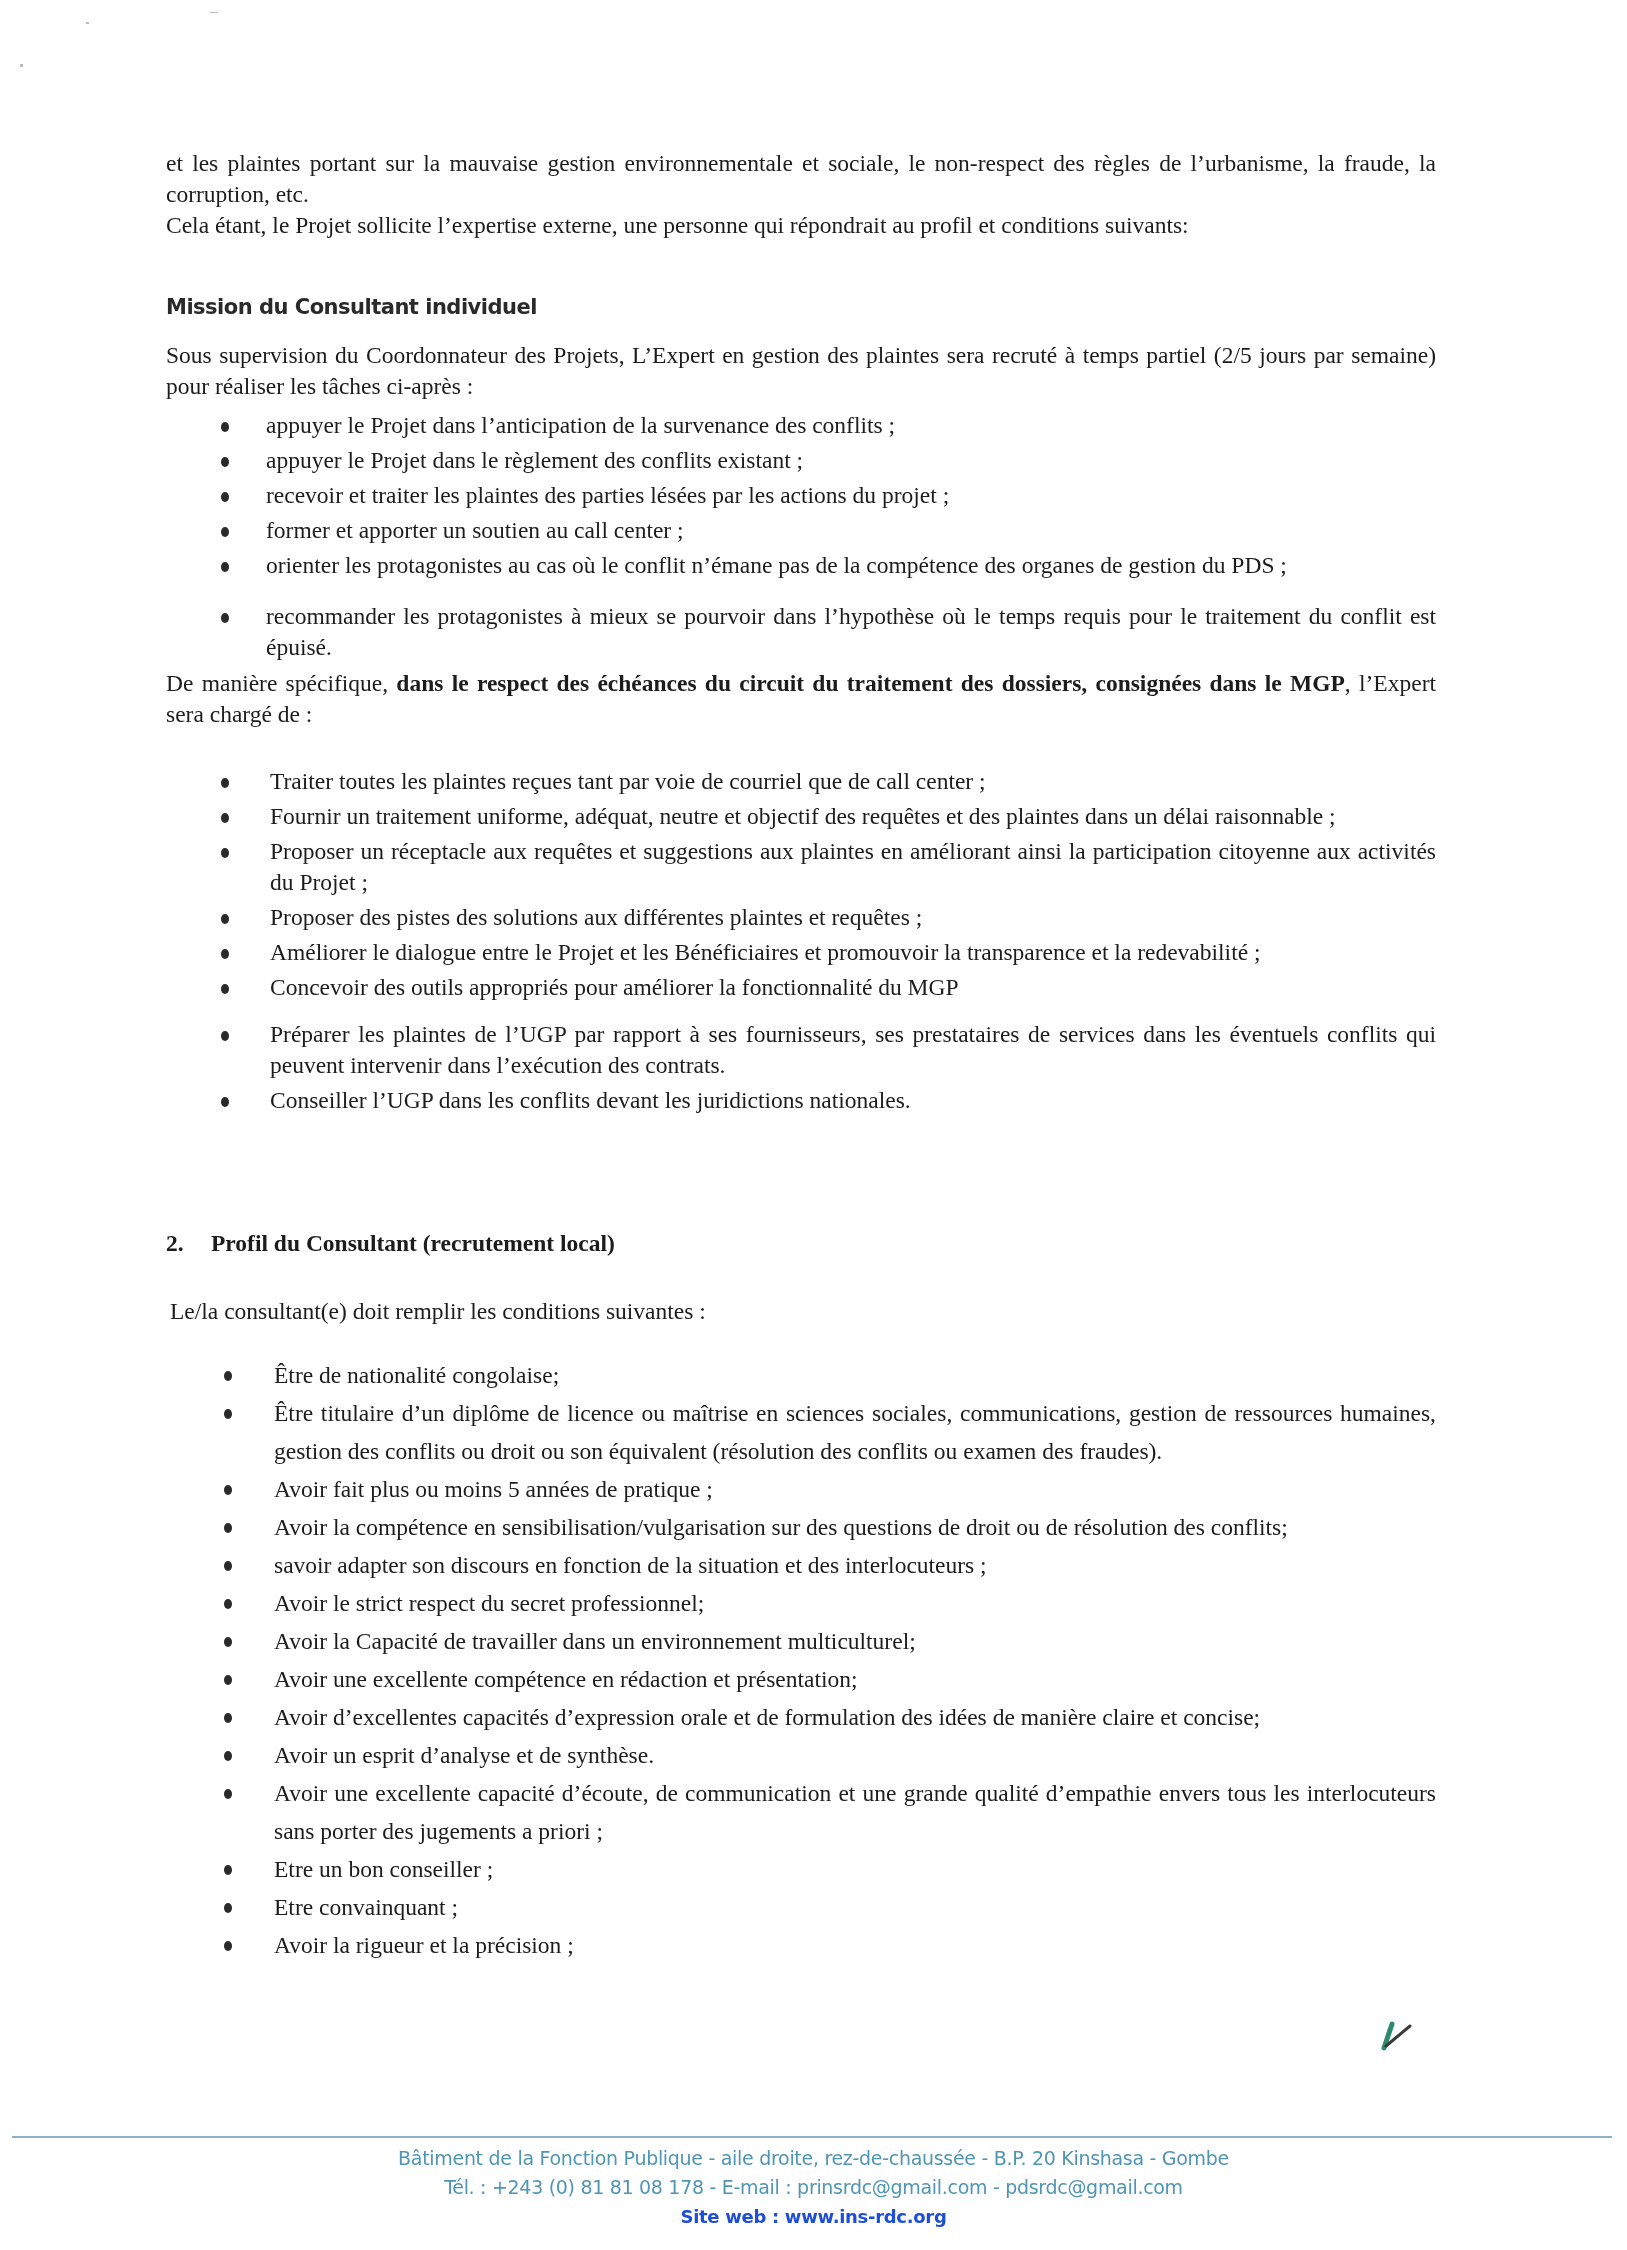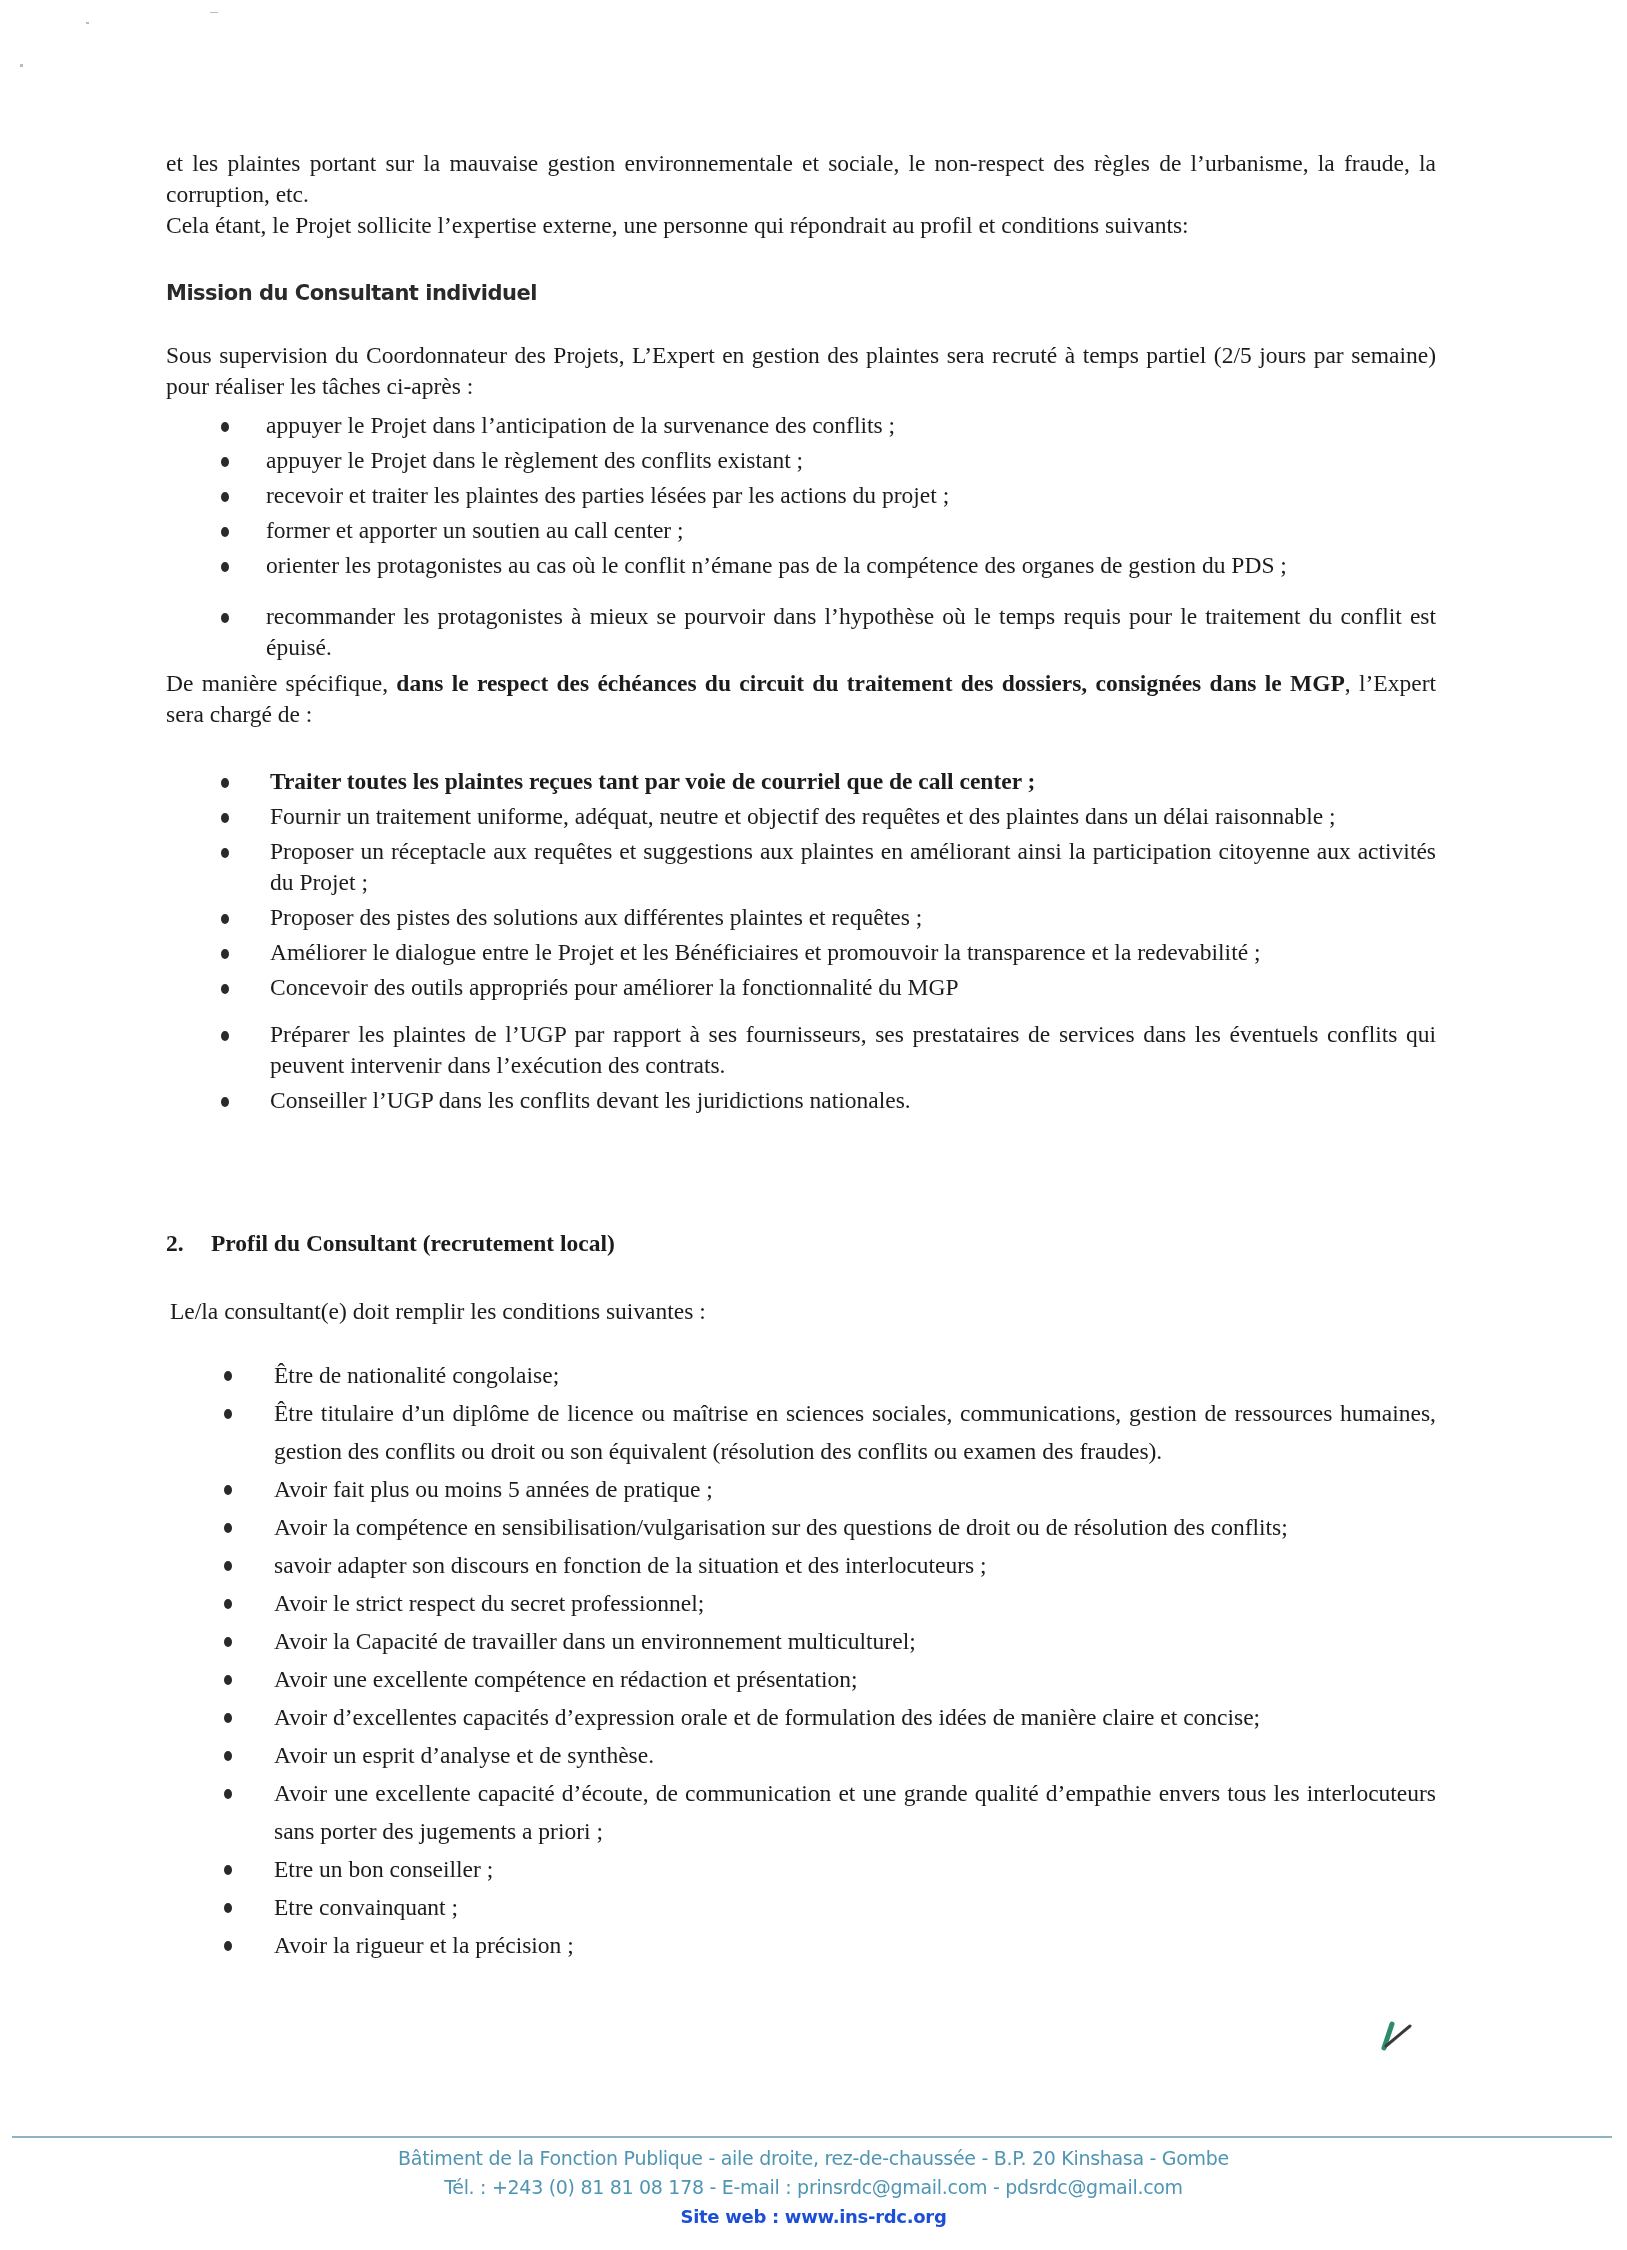--- a/index.html
+++ b/index.html
@@ -30,42 +30,42 @@
 
 <div class="page">
 
   <div class="speck" style="left:86px;top:22px;width:3px;height:2px;"></div>
   <div class="speck" style="left:210px;top:12px;width:8px;height:1px;"></div>
   <div class="speck" style="left:20px;top:64px;width:3px;height:3px;"></div>
 
   <div class="block just" style="top:148px;">et les plaintes portant sur la mauvaise gestion environnementale et sociale, le non-respect des règles de l’urbanisme, la fraude, la corruption, etc.</div>
   <div class="block" style="top:210px;">Cela étant, le Projet sollicite l’expertise externe, une personne qui répondrait au profil et conditions suivants:</div>
 
-  <div class="block heading-sans" style="top:278px;">Mission du Consultant individuel</div>
+  <div class="block heading-sans" style="top:292px;">Mission du Consultant individuel</div>
 
   <div class="block just" style="top:340px;">Sous supervision du Coordonnateur des Projets, L’Expert en gestion des plaintes sera recruté à temps partiel (2/5 jours par semaine) pour réaliser les tâches ci-après :</div>
 
   <div class="block" style="top:410px;">
     <ul class="bl">
       <li style="margin-bottom:4px;"><span class="dot"></span><span>appuyer le Projet dans l’anticipation de la survenance des conflits ;</span></li>
       <li style="margin-bottom:4px;"><span class="dot"></span><span>appuyer le Projet dans le règlement des conflits existant ;</span></li>
       <li style="margin-bottom:4px;"><span class="dot"></span><span>recevoir et traiter les plaintes des parties lésées par les actions du projet ;</span></li>
       <li style="margin-bottom:4px;"><span class="dot"></span><span>former et apporter un soutien au call center ;</span></li>
       <li style="margin-bottom:20px;"><span class="dot"></span><span>orienter les protagonistes au cas où le conflit n’émane pas de la compétence des organes de gestion du PDS ;</span></li>
       <li><span class="dot"></span><span>recommander les protagonistes à mieux se pourvoir dans l’hypothèse où le temps requis pour le traitement du conflit est épuisé.</span></li>
     </ul>
   </div>
 
   <div class="block just" style="top:668px;">
     <span>De manière spécifique, </span><b>dans le respect des échéances du circuit du traitement des dossiers, consignées dans le MGP</b><span>, l’Expert sera chargé de :</span>
   </div>
 
   <div class="block" style="top:766px;">
     <ul class="bl bl2">
-      <li style="margin-bottom:4px;font-weight:bold;"><span class="dot"></span><span>Traiter toutes les plaintes reçues tant par voie de courriel que de call center ;</span></li>
+      <li style="margin-bottom:4px;"><span class="dot"></span><span>Traiter toutes les plaintes reçues tant par voie de courriel que de call center ;</span></li>
       <li style="margin-bottom:4px;"><span class="dot"></span><span>Fournir un traitement uniforme, adéquat, neutre et objectif des requêtes et des plaintes dans un délai raisonnable ;</span></li>
       <li style="margin-bottom:4px;"><span class="dot"></span><span>Proposer un réceptacle aux requêtes et suggestions aux plaintes en améliorant ainsi la participation citoyenne aux activités du Projet ;</span></li>
       <li style="margin-bottom:4px;"><span class="dot"></span><span>Proposer des pistes des solutions aux différentes plaintes et requêtes ;</span></li>
       <li style="margin-bottom:4px;"><span class="dot"></span><span>Améliorer le dialogue entre le Projet et les Bénéficiaires et promouvoir la transparence et la redevabilité ;</span></li>
       <li style="margin-bottom:16px;"><span class="dot"></span><span>Concevoir des outils appropriés pour améliorer la fonctionnalité du MGP</span></li>
       <li style="margin-bottom:4px;"><span class="dot"></span><span>Préparer les plaintes de l’UGP par rapport à ses fournisseurs, ses prestataires de services dans les éventuels conflits qui peuvent intervenir dans l’exécution des contrats.</span></li>
       <li><span class="dot"></span><span>Conseiller l’UGP dans les conflits devant les juridictions nationales.</span></li>
     </ul>
   </div>
 

